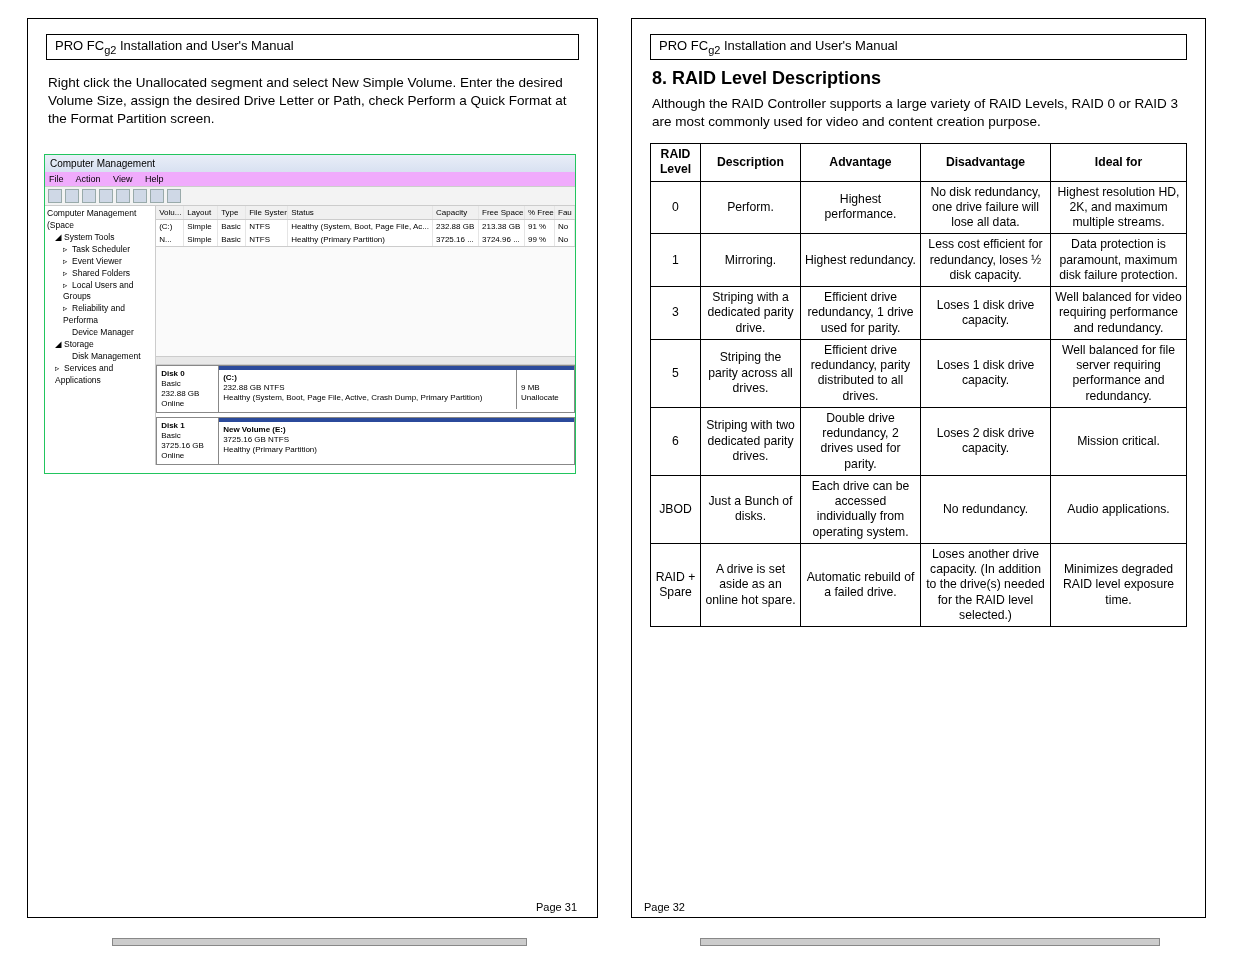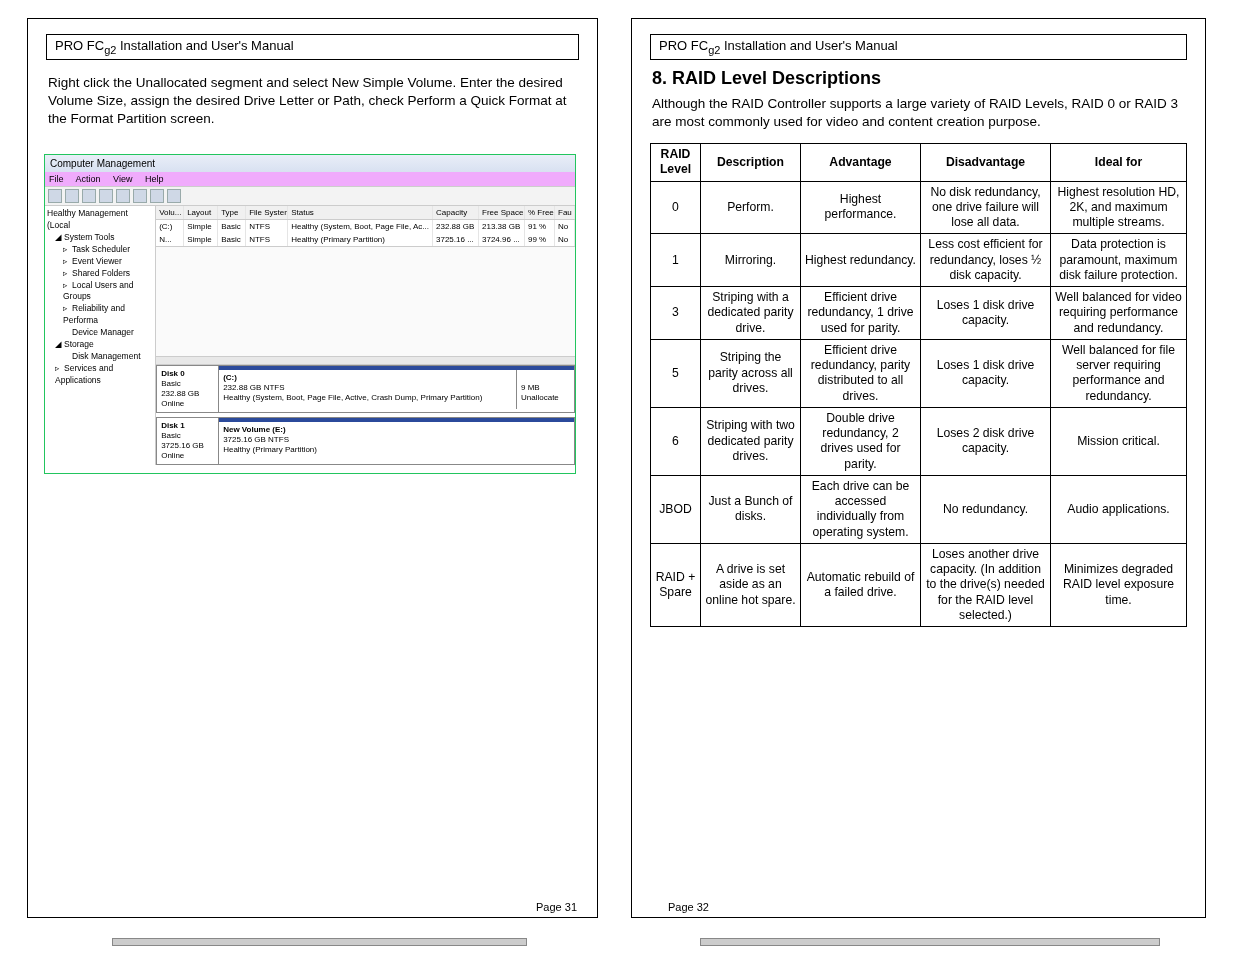--- a/index.html
+++ b/index.html
@@ -8,21 +8,21 @@
   .left-page { left: 27px; top: 18px; width: 571px; height: 900px; }
   .right-page { left: 631px; top: 18px; width: 575px; height: 900px; }
   .header-box { border: 1px solid #000; margin: 15px 18px 0 18px; padding: 3px 8px; font-size: 13px; }
   .body-text { padding: 14px 20px; font-size: 13.5px; line-height: 1.35; }
   .section-title { font-size: 18px; font-weight: bold; padding: 8px 20px 4px 20px; }
   .raid-table-wrap { padding: 6px 18px; }
   table.raid { border-collapse: collapse; width: 100%; font-size: 12.2px; }
   table.raid th, table.raid td { border: 1px solid #000; padding: 3px 4px; text-align: center; vertical-align: middle; line-height: 1.25; }
   .page-num { position: absolute; bottom: 4px; font-size: 11px; }
   .page-num.left { right: 20px; }
-  .page-num.right { left: 36px; }
+  .page-num.right { left: 12px; }
   .footer-bar { position: absolute; height: 8px; background: #ccc; border: 1px solid #888; bottom: 8px; }
   .footer-bar.l { left: 112px; width: 415px; }
   .footer-bar.r { left: 700px; width: 460px; }
 
   
   .cm-window { margin: 12px 16px; border: 1px solid #22c55e; background: #fff; font-size: 9px; font-family: "Segoe UI", Tahoma, sans-serif; color: #000; width: 532px; height: 320px; position: relative; }
   .cm-title { background: linear-gradient(#e9eef8,#d8e1f1); padding: 3px 5px; font-size: 10px; }
   .cm-menubar { background: #f0abfc; padding: 2px 4px; border-bottom: 1px solid #ccc; }
   .cm-menubar span { margin-right: 10px; }
   .cm-toolbar { background: #f3f3f3; border-bottom: 1px solid #ccc; padding: 2px 3px; display: flex; gap: 3px; }
@@ -70,21 +70,21 @@
       <span class="tb-icon"></span>
       <span class="tb-icon"></span>
       <span class="tb-icon"></span>
       <span class="tb-icon"></span>
       <span class="tb-icon"></span>
       <span class="tb-icon"></span>
       <span class="tb-icon"></span>
     </div>
     <div class="cm-body">
       <div class="cm-tree">
-        <div>Healthy Management (Local</div>
+        <div>Computer Management (Space</div>
         <div class="ind1"><span class="tree-dot">◢</span><span>System Tools</span></div>
         <div class="ind2"><span class="tree-dot">▹</span><span>Task Scheduler</span></div>
         <div class="ind2"><span class="tree-dot">▹</span><span>Event Viewer</span></div>
         <div class="ind2"><span class="tree-dot">▹</span><span>Shared Folders</span></div>
         <div class="ind2"><span class="tree-dot">▹</span><span>Local Users and Groups</span></div>
         <div class="ind2"><span class="tree-dot">▹</span><span>Reliability and Performa</span></div>
         <div class="ind2"><span class="tree-dot"></span><span>Device Manager</span></div>
         <div class="ind1"><span class="tree-dot">◢</span><span>Storage</span></div>
         <div class="ind2"><span class="tree-dot"></span><span>Disk Management</span></div>
         <div class="ind1"><span class="tree-dot">▹</span><span>Services and Applications</span></div>

